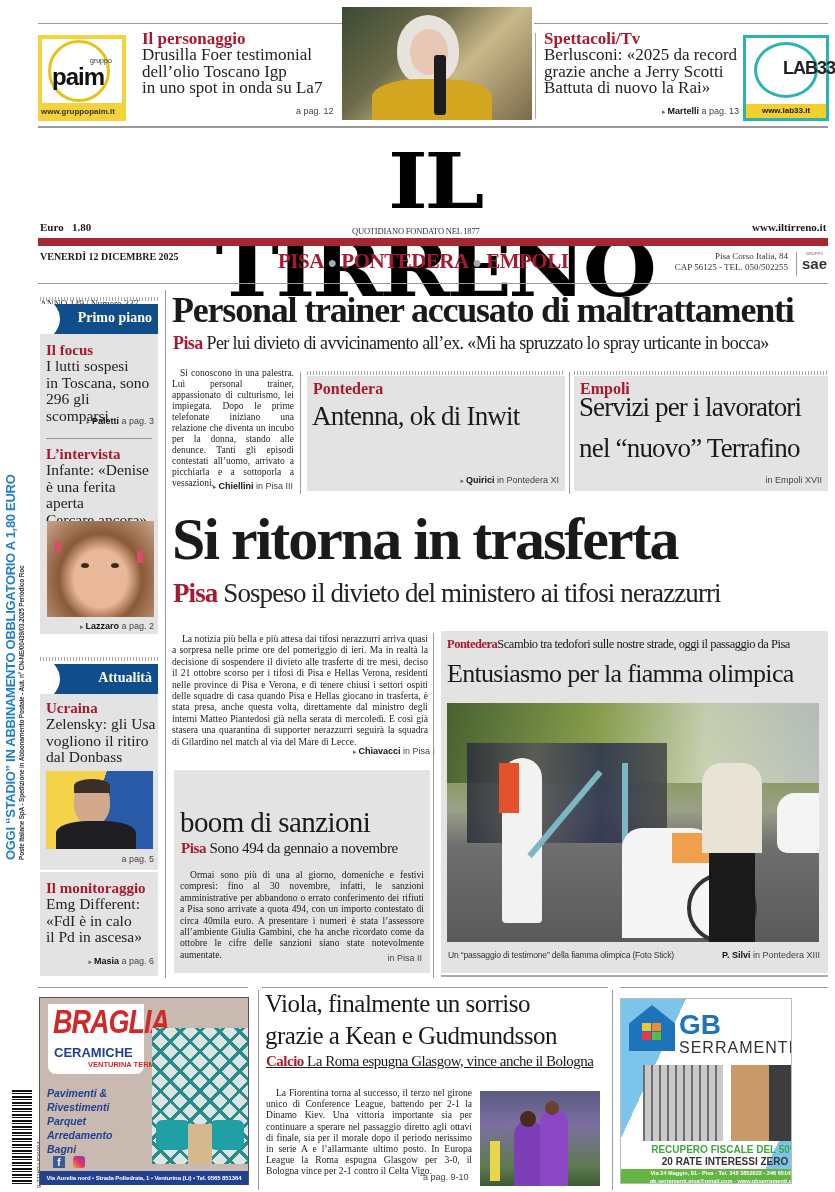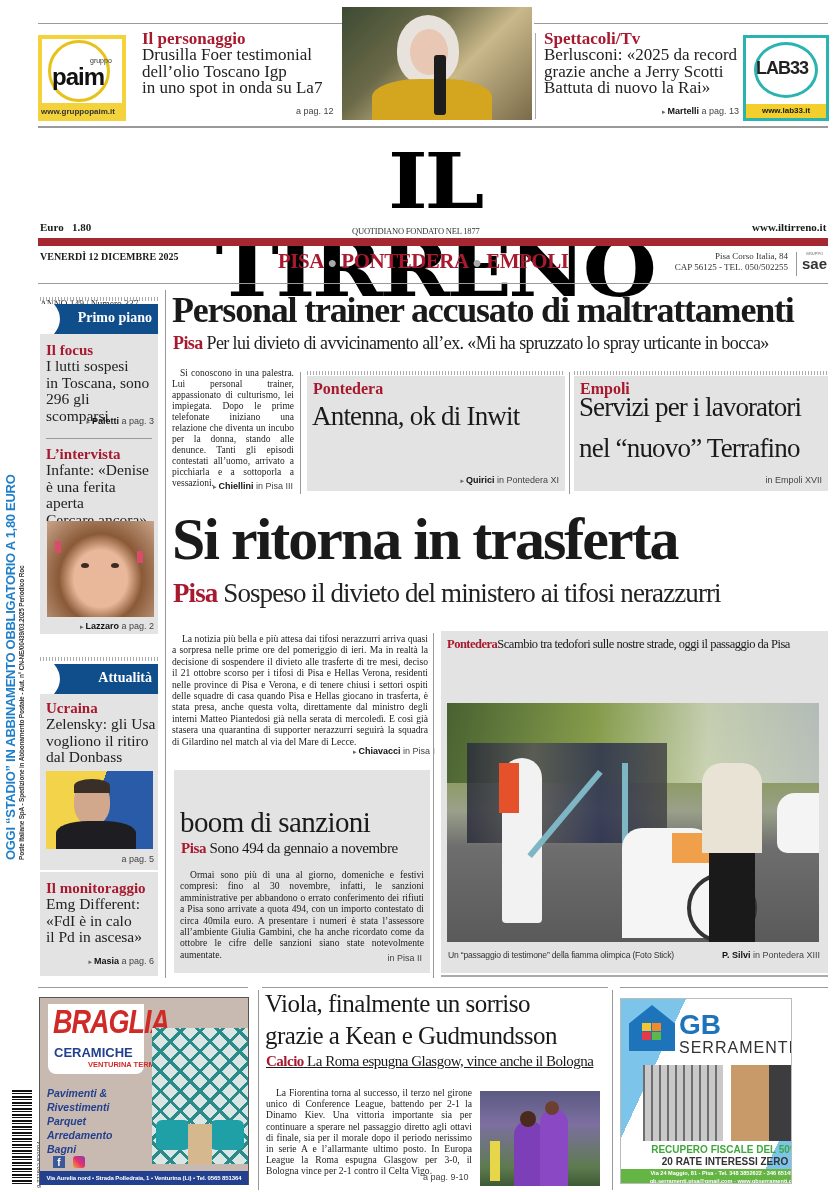--- a/index.html
+++ b/index.html
@@ -72,21 +72,21 @@
   <div class="teaser-text">Berlusconi: «2025 da record</div>
   <div class="teaser-text">grazie anche a Jerry Scotti</div>
   <div class="teaser-text">Battuta di nuovo la Rai»</div>
 </div>
 <div class="abs ref" style="left:662px;top:106px;">
   <span class="arr">▸</span><b>Martelli</b> <span>a pag. 13</span>
 </div>
 
 <div class="abs" style="left:743px;top:35px;width:86px;height:86px;border:3px solid #2ab3b0;background:#fff;">
   <div class="abs" style="left:8px;top:4px;width:64px;height:56px;border-radius:50%;border:3px solid #2ab3b0;"></div>
-  <div class="abs sans" style="left:10px;top:20px;font-size:18px;font-weight:bold;color:#222;letter-spacing:-1px;">LAB33</div>
+  <div class="abs sans" style="left:10px;top:20px;font-size:18px;font-weight:bold;color:#222;letter-spacing:-1px;padding-left:27px;">LAB33</div>
   <div class="abs sans" style="left:0;top:66px;width:80px;height:14px;background:#f2cf2d;font-size:8px;font-weight:bold;text-align:center;line-height:14px;">www.lab33.it</div>
 </div>
 
 <div class="abs masthead">IL TIRRENO</div>
 <div class="abs serif" style="left:40px;top:221px;font-size:11px;font-weight:bold;white-space:pre;">Euro   1.80</div>
 <div class="abs serif" style="left:352px;top:226px;font-size:8.5px;color:#333;letter-spacing:-0.2px;">QUOTIDIANO FONDATO NEL 1877</div>
 <div class="abs serif" style="left:752px;top:221px;font-size:11px;font-weight:bold;">www.iltirreno.it</div>
 <div class="abs redbar"></div>
 
 <div class="abs serif" style="left:40px;top:251px;font-size:10px;font-weight:bold;">VENERDÌ 12 DICEMBRE 2025</div>
@@ -216,20 +216,21 @@
     <span class="kicker">Pisa</span> <span>Sono 494 da gennaio a novembre</span>
   </div>
   <div class="abs serif body-txt" style="left:6px;top:99px;width:244px;text-indent:10px;font-size:9.6px;line-height:11.4px;">Ormai sono più di una al giorno, domeniche e festivi compresi: fino al 30 novembre, infatti, le sanzioni amministrative per abbandono o errato conferimento dei rifiuti a Pisa sono arrivate a quota 494, con un importo contestato di circa 40mila euro. A presentare i numeri è stata l’assessore all’ambiente Giulia Gambini, che ha anche ricordato come da ottobre le cifre delle sanzioni siano state notevolmente aumentate.</div>
   <div class="abs ref" style="right:8px;top:183px;">in Pisa II</div>
 </div>
 
 <div class="abs gray" style="left:441px;top:631px;width:387px;height:342px;">
   <div class="abs serif" style="left:6px;top:6px;font-size:12.5px;white-space:nowrap;letter-spacing:-0.5px;">
     <span class="kicker">Pontedera</span><span>Scambio tra tedofori sulle nostre strade, oggi il passaggio da Pisa</span>
   </div>
+  <div class="abs serif" style="left:6px;top:28px;font-size:26px;white-space:nowrap;letter-spacing:-0.7px;">Entusiasmo per la fiamma olimpica</div>
   <div class="photo" style="left:6px;top:72px;width:372px;height:239px;background:linear-gradient(180deg,#6b7c4a 0%,#8a9a5c 30%,#9aa08a 45%,#6e6e6e 60%,#5a5a5a 100%);">
     <div class="abs" style="left:0;top:0;width:372px;height:80px;background:linear-gradient(90deg,#3f5a2a,#8aa24a 40%,#d9e0c8 70%,#c5cbd2 100%);opacity:.8;"></div>
     <div class="abs" style="left:20px;top:40px;width:200px;height:100px;background:linear-gradient(90deg,#2a2d3a,#555,#2a3050,#444);opacity:.85;"></div>
     <div class="abs" style="left:55px;top:55px;width:40px;height:165px;border-radius:20px 20px 4px 4px;background:#f2f2f2;"></div>
     <div class="abs" style="left:52px;top:60px;width:20px;height:50px;background:#e5512a;"></div>
     <div class="abs" style="left:115px;top:56px;width:6px;height:110px;background:#7fb6c4;transform:rotate(40deg);"></div>
     <div class="abs" style="left:175px;top:60px;width:6px;height:110px;background:#7fb6c4;"></div>
     <div class="abs" style="left:175px;top:125px;width:90px;height:110px;border-radius:20px 20px 0 0;background:#f5f5f5;"></div>
     <div class="abs" style="left:225px;top:130px;width:40px;height:30px;background:#f0a04a;"></div>
     <div class="abs" style="left:240px;top:170px;width:70px;height:70px;border-radius:50%;border:4px solid #333;"></div>

